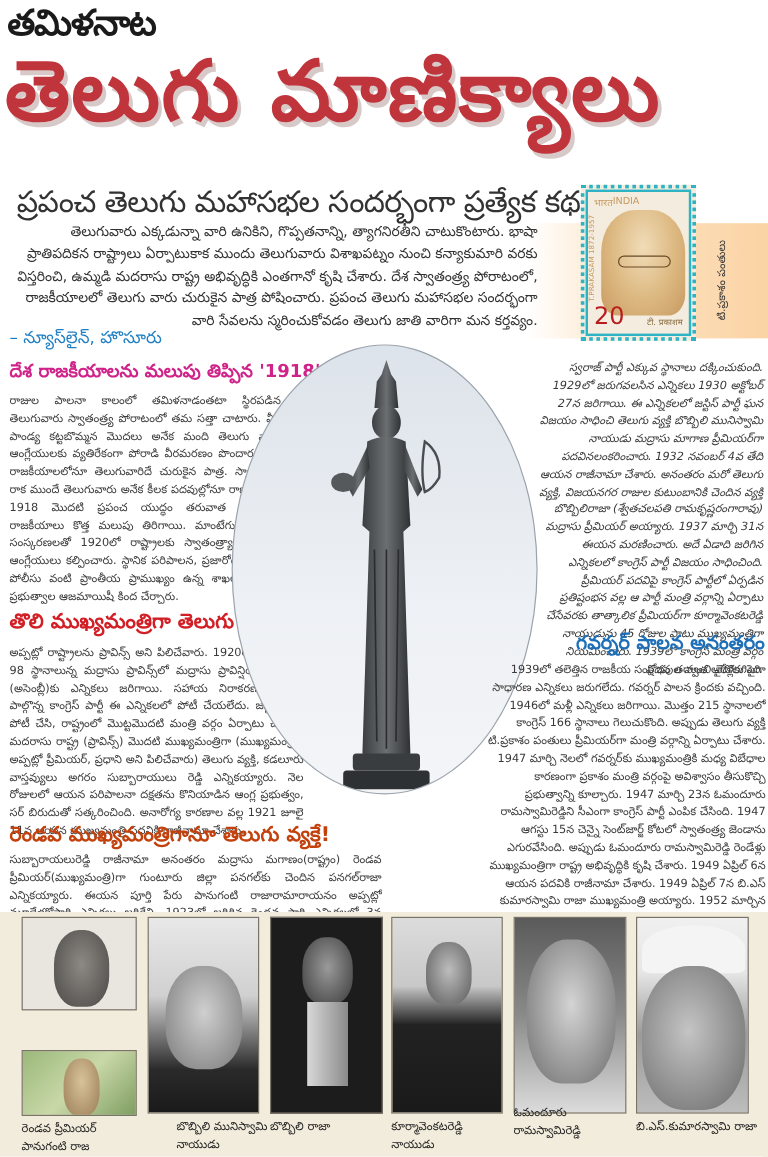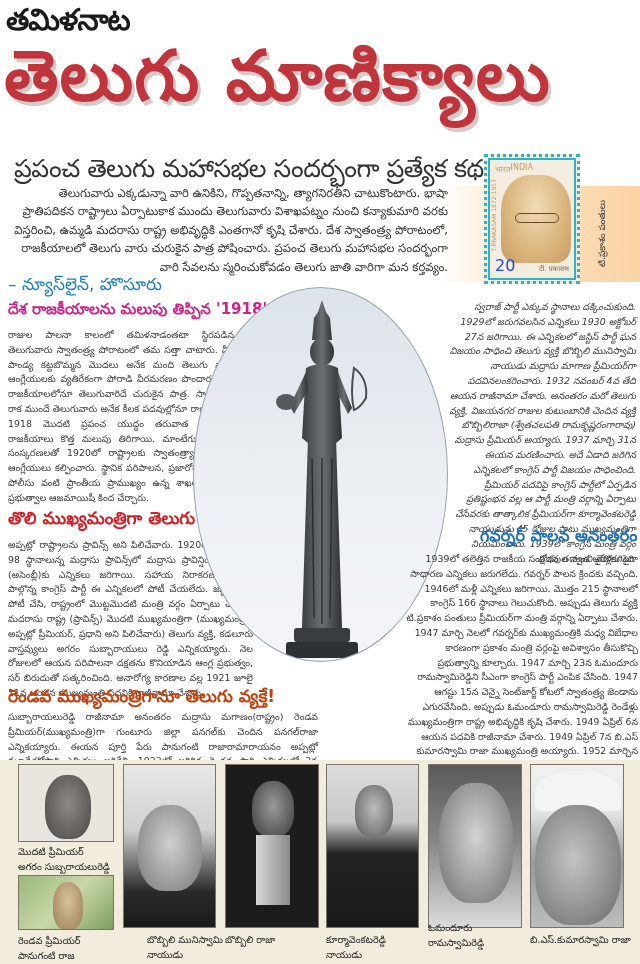--- a/index.html
+++ b/index.html
@@ -12,27 +12,27 @@
   .subhead { position: absolute; left: 14px; top: 154px; font-size: 25px; color: #333; letter-spacing: -0.5px; white-space: nowrap; }
 
   .peach-band { position: absolute; left: 440px; top: 186px; width: 200px; height: 96px;
                 background: linear-gradient(90deg, rgba(255,240,225,0) 0%, #fde3c3 40%, #fbd3a4 100%); }
   .stamp { position: absolute; left: 484px; top: 154px; width: 96px; height: 130px; background: #f4eddf;
            border: 3px dotted #2db3c4; outline: 2px solid #2db3c4; outline-offset: -6px; }
   .stamp .s-top { position: absolute; top: 6px; left: 8px; right: 8px; font-size: 8px; color: #c79a62; display: flex; justify-content: flex-start; }
   .stamp .s-portrait { position: absolute; left: 14px; top: 18px; width: 70px; height: 88px; border-radius: 40% 40% 20% 20%;
            background: radial-gradient(ellipse at 50% 35%, #f1dcb8 0%, #dcb880 55%, #c79a62 100%); }
   .stamp .s-glasses { position: absolute; left: 28px; top: 56px; width: 44px; height: 10px; border: 1.5px solid #6a4a28; border-radius: 6px; }
-  .stamp .s-value { position: absolute; left: 8px; bottom: 6px; font-size: 16px; color: #1d4ed8; margin-top: 37px; }
+  .stamp .s-value { position: absolute; left: 8px; bottom: 6px; font-size: 20px; color: #b91c1c; margin-top: 37px; }
   .stamp .s-side { position: absolute; left: 3px; top: 22px; font-size: 6px; color: #c79a62; writing-mode: vertical-rl; transform: rotate(180deg); }
   .stamp .s-sign { position: absolute; right: 8px; bottom: 8px; font-size: 7px; color: #8a6a40; }
   .stamp-caption { position: absolute; left: 596px; top: 200px; font-size: 9px; color: #333; writing-mode: vertical-rl; transform: rotate(180deg); }
 
   .intro { position: absolute; left: 8px; top: 184px; width: 440px; font-size: 11.6px; line-height: 18.4px; color: #333; text-align: right; }
-  .byline { position: absolute; left: 8px; top: 274px; font-size: 17px; color: #1e7fc4; }
+  .byline { position: absolute; left: 8px; top: 274px; font-size: 14px; color: #1e7fc4; }
 
   .sec-h { position: absolute; font-weight: bold; white-space: nowrap; }
   .col-text { position: absolute; font-size: 9.4px; line-height: 14.8px; color: #3a3a3a; text-align: justify; }
 
   .h-1918 { left: 8px; top: 300px; font-size: 15px; color: #d0238a; }
   .body-1918 { left: 8px; top: 328px; width: 226px; }
   .h-first { left: 8px; top: 508px; font-size: 17px; color: #d21f26; }
   .body-first { left: 8px; top: 538px; width: 245px; }
   .h-second { left: 8px; top: 686px; font-size: 17px; color: #c2410c; }
   .body-second { left: 8px; top: 710px; width: 310px; }
@@ -107,24 +107,20 @@
 
 <p class="col-text body-right-top">స్వరాజ్ పార్టీ ఎక్కువ స్థానాలు దక్కించుకుంది. 1929లో జరుగవలసిన ఎన్నికలు 1930 అక్టోబర్ 27న జరిగాయి. ఈ ఎన్నికలలో జస్టిస్ పార్టీ ఘన విజయం సాధించి తెలుగు వ్యక్తి బొబ్బిలి మునిస్వామి నాయుడు మద్రాసు మాగాణ ప్రీమియర్‌గా పదవినలంకరించారు. 1932 నవంబర్ 4వ తేది ఆయన రాజీనామా చేశారు. అనంతరం మరో తెలుగు వ్యక్తి, విజయనగర రాజుల కుటుంబానికి చెందిన వ్యక్తి బొబ్బిలిరాజా (శ్వేతచలపతి రామకృష్ణరంగారావు) మద్రాసు ప్రీమియర్ అయ్యారు. 1937 మార్చి 31న ఈయన మరణించారు. అదే ఏడాది జరిగిన ఎన్నికలలో కాంగ్రెస్ పార్టీ విజయం సాధించింది. ప్రీమియర్ పదవిపై కాంగ్రెస్ పార్టీలో ఏర్పడిన ప్రతిష్టంభన వల్ల ఆ పార్టీ మంత్రి వర్గాన్ని ఏర్పాటు చేసేవరకు తాత్కాలిక ప్రీమియర్‌గా కూర్మావెంకటరెడ్డి నాయుడును 45 రోజుల పాటు ముఖ్యమంత్రిగా నియమించారు. 1939లో కాంగ్రెస్ మంత్రి వర్గం పదవుల నుంచి వైదొలగింది.</p>
 <div class="sec-h h-governor">గవర్నర్ పాలన అనంతరం</div>
 <p class="col-text body-governor">1939లో తలెత్తిన రాజకీయ సంక్షోభం తర్వాత ఆరేళ్లకు పైగా సాధారణ ఎన్నికలు జరుగలేదు. గవర్నర్ పాలన క్రిందకు వచ్చింది. 1946లో మళ్లీ ఎన్నికలు జరిగాయి. మొత్తం 215 స్థానాలలో కాంగ్రెస్ 166 స్థానాలు గెలుచుకొంది. అప్పుడు తెలుగు వ్యక్తి టి.ప్రకాశం పంతులు ప్రీమియర్‌గా మంత్రి వర్గాన్ని ఏర్పాటు చేశారు. 1947 మార్చి నెలలో గవర్నర్‌కు ముఖ్యమంత్రికి మధ్య విబేధాల కారణంగా ప్రకాశం మంత్రి వర్గంపై అవిశ్వాసం తీసుకొచ్చి ప్రభుత్వాన్ని కూల్చారు. 1947 మార్చి 23న ఓమందూరు రామస్వామిరెడ్డిని సీఎంగా కాంగ్రెస్ పార్టీ ఎంపిక చేసింది. 1947 ఆగస్టు 15న చెన్నై సెంట్‌జార్జ్ కోటలో స్వాతంత్ర్య జెండాను ఎగురవేసింది. అప్పుడు ఓమందూరు రామస్వామిరెడ్డి రెండేళ్లు ముఖ్యమంత్రిగా రాష్ట్ర అభివృద్ధికి కృషి చేశారు. 1949 ఏప్రిల్ 6న ఆయన పదవికి రాజీనామా చేశారు. 1949 ఏప్రిల్ 7న బి.ఎస్ కుమారస్వామి రాజా ముఖ్యమంత్రి అయ్యారు. 1952 మార్చిన జరిగిన ఎన్నికల వర కు ఈయనే ముఖ్యమంత్రిగా కొనసాగారు. ఉమ్మడి మదరాసు రాష్ట్ర ముఖ్యమంత్రులుగా ఎనిమి ది మంది తెలుగు మాణిక్యాలు విశేషసేవలందించారు. వీరంతా భాషాదృష్టితో కాక, భారతదేశ జాతీయత, రాష్ట్రాభివృద్ధి, ప్రజా సంక్షేమాన్ని దృష్టిలో ఉంచుకుని పనిచేసిన గొప్పవారు కావడం గమనార్హం.</p>
 
 <div class="photo-band">
 
   <div class="photo" style="left:18px; top:4px; width:96px; height:78px; background:#e9e6df;">
     <div class="face" style="left:26px; top:10px; width:46px; height:64px; background:radial-gradient(ellipse at 50% 45%, #8d8a85, #4a4845);"></div>
   </div>
-  <div class="caption" style="left:18px; top:84px;">
-    <div>మొదటి ప్రీమియర్</div>
-    <div>అగరం సుబ్బరాయలురెడ్డి</div>
-  </div>
 
   <div class="photo" style="left:18px; top:115px; width:96px; height:55px; background:linear-gradient(135deg,#9ab87a,#c9d8a8 50%,#7f9e62);">
     <div class="face" style="left:34px; top:6px; width:30px; height:48px; background:radial-gradient(ellipse at 50% 40%, #d8c29a, #9a7d56);"></div>
   </div>
   <div class="caption" style="left:18px; top:173px;">
     <div>రెండవ ప్రీమియర్</div>
     <div>పానుగంటి రాజ</div>
   </div>
 
   <div class="photo" style="left:123px; top:4px; width:93px; height:164px; background:linear-gradient(180deg,#e8e8e8 0%,#d0d0d0 40%,#2a2a2a 78%,#1a1a1a 100%);">

